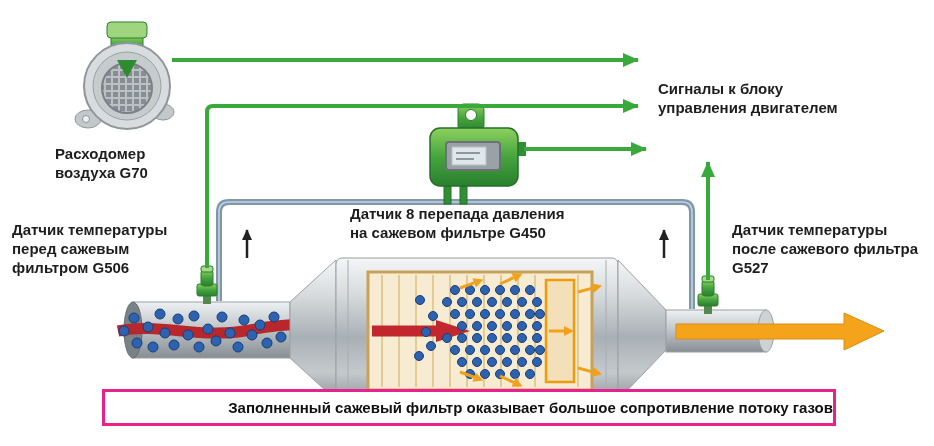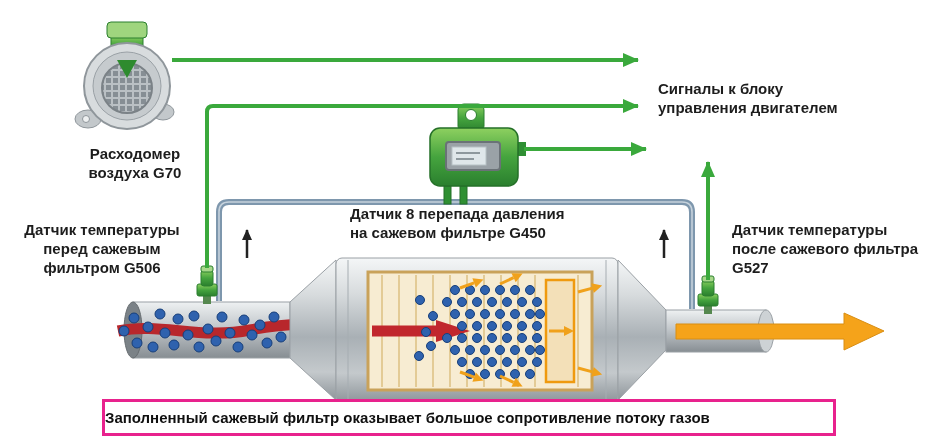--- a/index.html
+++ b/index.html
@@ -1,20 +1,20 @@
 <!DOCTYPE html>
 <html><head>
 <meta charset="utf-8">
 <style>
   html,body{margin:0;padding:0;background:#ffffff;font-family:"Liberation Sans",sans-serif;}
   .stage{position:relative;width:934px;height:446px;background:#ffffff;overflow:hidden;}
   .stage svg{position:absolute;left:0;top:0;}
   .lbl{position:absolute;font-weight:bold;font-size:15px;line-height:19px;color:#1d1d1d;white-space:pre-line;}
-  .lbl.center{text-align:center;}
-  .caption-box{position:absolute;left:102px;top:399px;width:728px;height:31px;border:3px solid #e8228d;background:#ffffff;display:flex;align-items:center;justify-content:flex-start;}
+  .lbl.center{}
+  .caption-box{position:absolute;left:102px;top:389px;width:728px;height:31px;border:3px solid #e8228d;background:#ffffff;display:flex;align-items:center;justify-content:flex-end;}
   .caption-text{font-weight:bold;font-size:15px;color:#101010;white-space:nowrap;}
 </style>
 </head>
 <body>
 
 <div class="stage">
 
 <svg width="934" height="446" viewBox="0 0 934 446">
   <defs>
     <linearGradient id="metalV" x1="0" y1="0" x2="0" y2="1">

